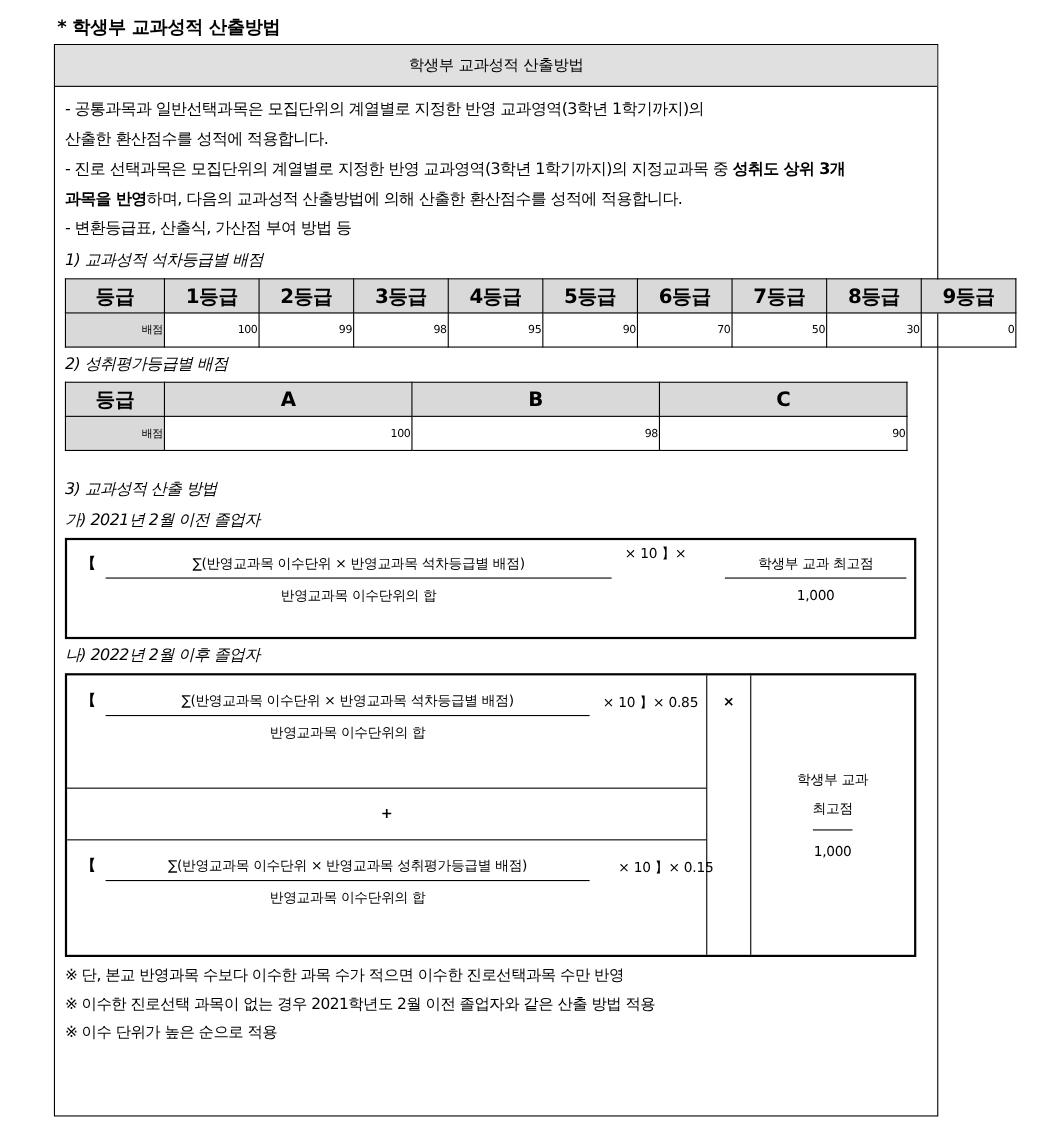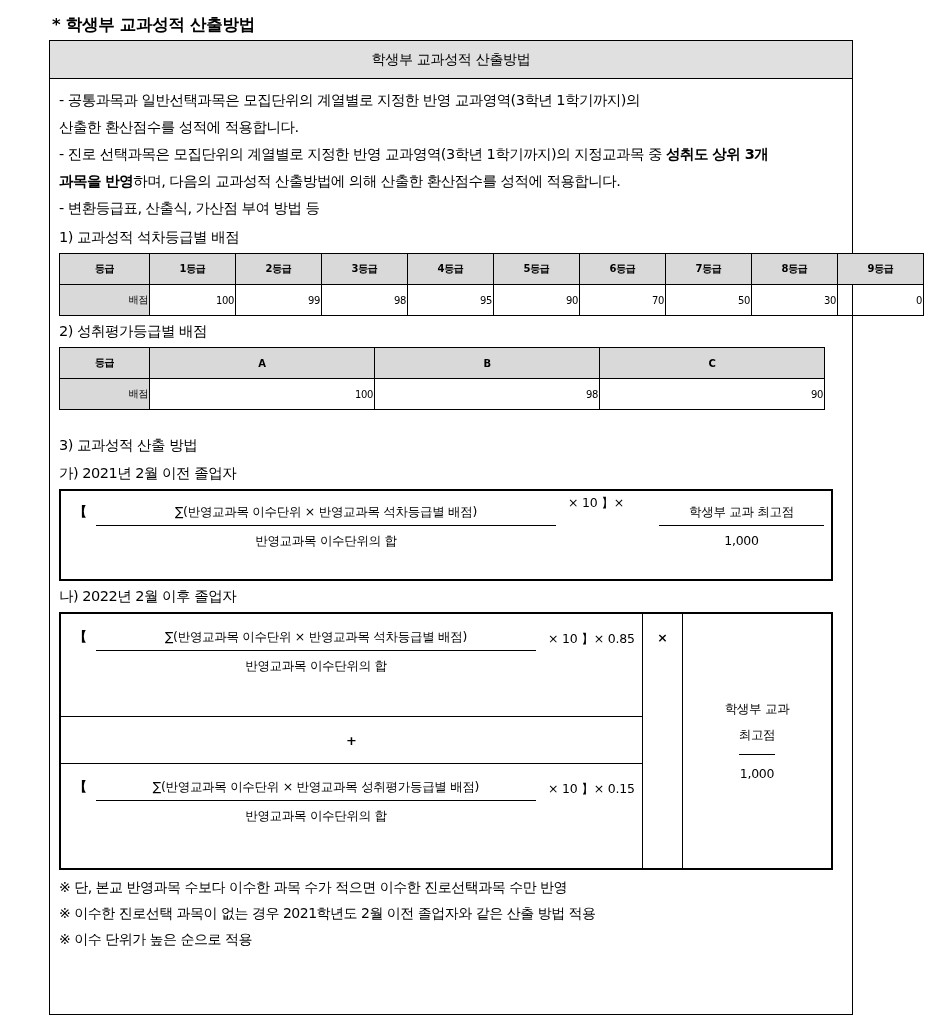--- a/index.html
+++ b/index.html
@@ -60,40 +60,41 @@
     white-space: nowrap;
   }
   .para-line b { font-weight: bold; }
 
   .section-label {
     font-size: 14.5px;
     line-height: 26px;
     letter-spacing: -0.5px;
     white-space: nowrap;
     margin-top: 2px;
+    font-style: italic;
   }
 
   
   table.grade-table {
     border-collapse: collapse;
     margin-top: 3px;
     table-layout: fixed;
   }
   table.grade-table td {
     border: 1px solid #000;
     height: 31px;
     text-align: center;
     vertical-align: middle;
     font-size: 13.5px;
     letter-spacing: -0.4px;
   }
   table.grade-table tr.head td {
     background: #d9d9d9;
     font-weight: bold;
-    font-size: 10px;
+    font-size: 18px;
   }
   table.grade-table tr.head td.first,
   table.grade-table tr.body td.first {
     background: #d9d9d9;
     font-weight: normal;
   }
   table.grade-table tr.head td.first { font-weight: bold; }
   table.grade-table tr.body td { font-size: 10px; font-weight: normal; text-align: right; }
 
   #table-rank { width: 776px; }
@@ -317,21 +318,21 @@
             <span class="tail" style="left:487px; top:17px;">× 10 】× 0.85</span>
           </div>
           <div class="fb-cell plus">+</div>
           <div class="fb-cell h3">
             <span class="bracket-open" style="left:13px; top:14px;">【</span>
             <div class="frac" style="left:35px; top:15px; width:440px;">
               <div class="num">∑(반영교과목 이수단위 × 반영교과목 성취평가등급별 배점)</div>
               <div class="bar"></div>
               <div class="den">반영교과목 이수단위의 합</div>
             </div>
-            <span class="tail" style="left:487px; top:17px;">× 10 】× 0.15</span>
+            <span class="tail" style="left:501px; top:17px;">× 10 】× 0.15</span>
           </div>
         </div>
         <div class="fb-mid">×</div>
         <div class="fb-right">
           <div class="frac-static">
             <div>학생부 교과</div>
             <div>최고점</div>
             <div class="bar2"></div>
             <div class="den2">1,000</div>
           </div>

